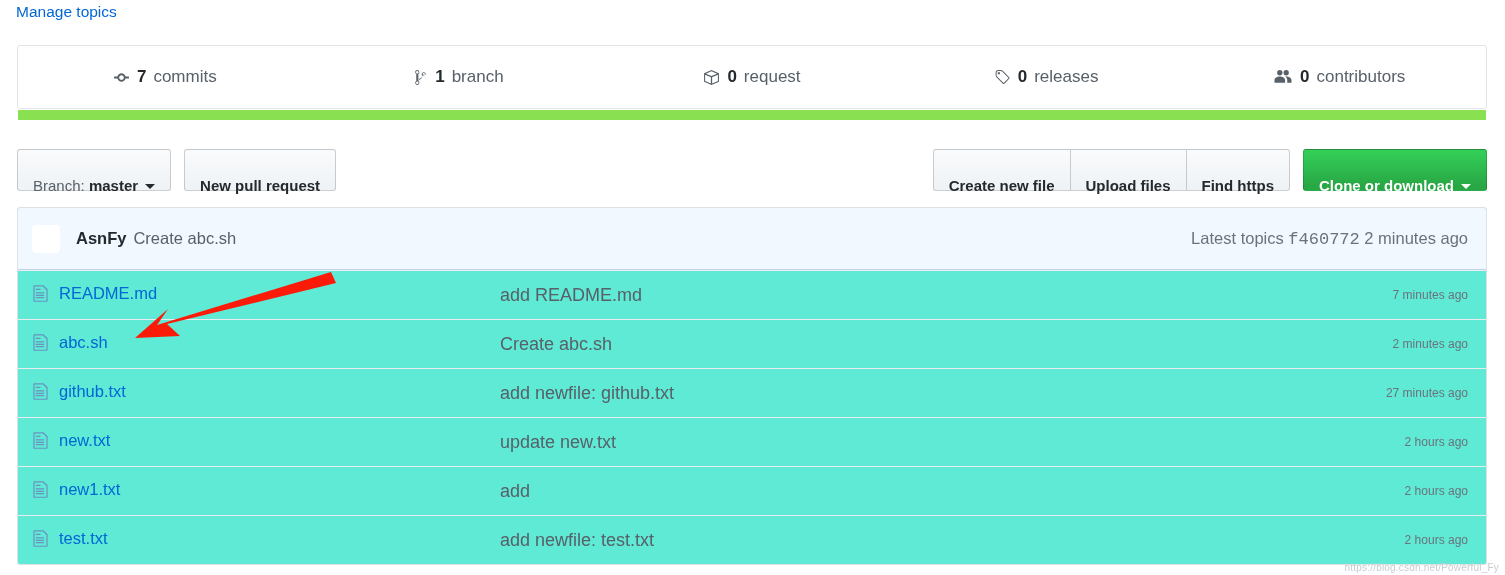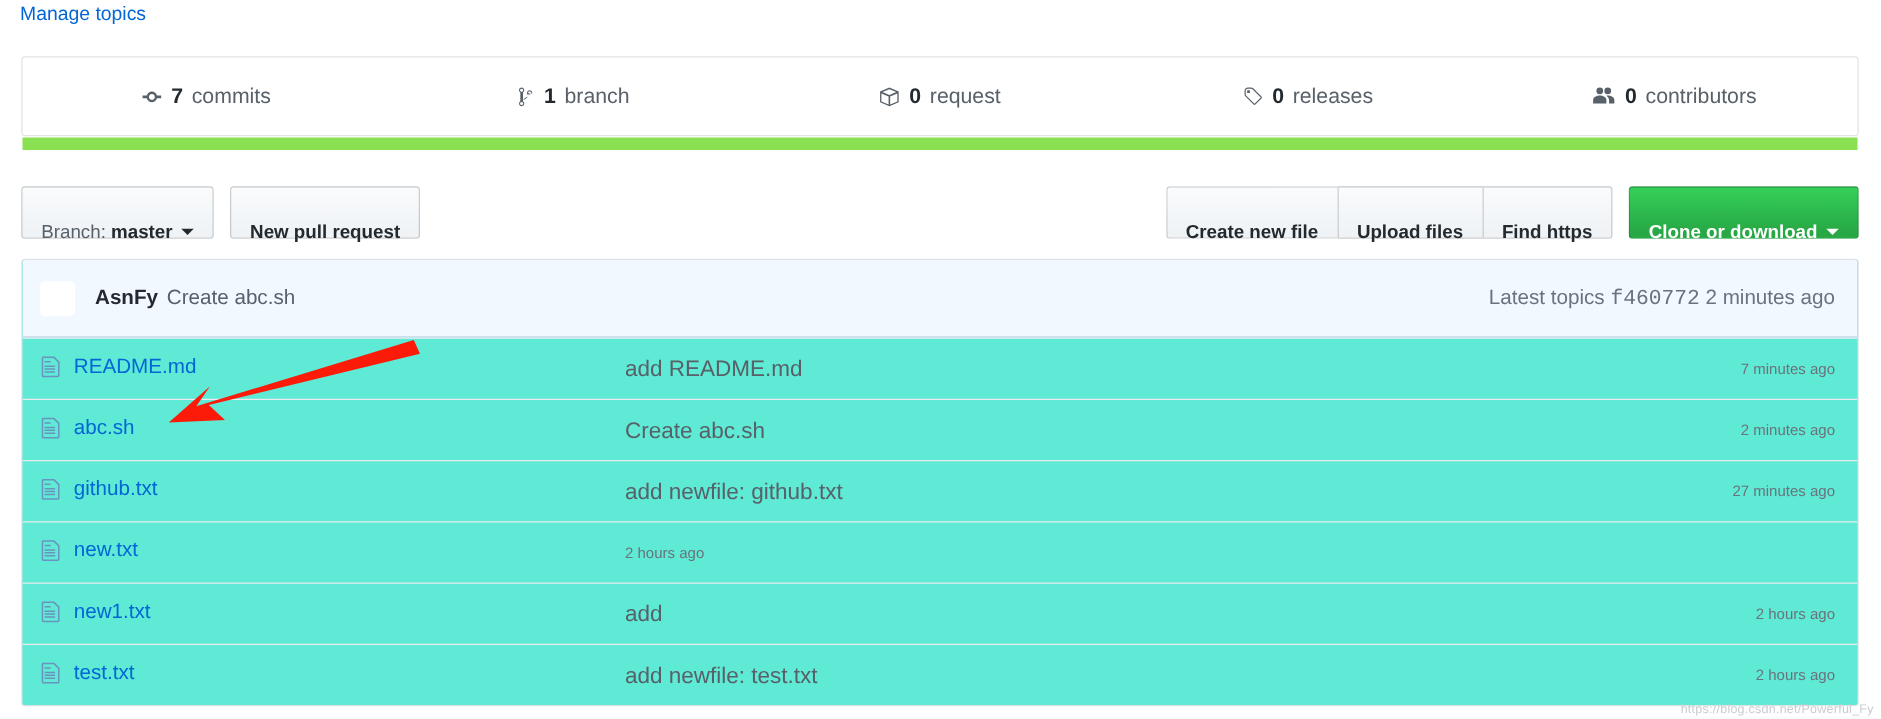--- a/index.html
+++ b/index.html
@@ -367,20 +367,21 @@
 
   <div class="file-row">
     <div class="file-name-cell">
       <span class="file-icon">
         <svg width="17" height="19" viewBox="0 0 12 16">
             <path fill="#6a93c0" d="M6 5H2V4h4v1zM2 8h7V7H2v1zm0 2h7V9H2v1zm0 2h7v-1H2v1zm10-7.5V14c0 .55-.45 1-1 1H1c-.55 0-1-.45-1-1V2c0-.55.45-1 1-1h7.5L12 4.5zM11 5L8 2H1v12h10V5z"></path>
           </svg>
       </span>
       <span class="file-name">new.txt</span>
     </div>
+    <div class="file-msg">update new.txt</div>
     <div class="file-time">2 hours ago</div>
   </div>
 
   <div class="file-row">
     <div class="file-name-cell">
       <span class="file-icon">
         <svg width="17" height="19" viewBox="0 0 12 16">
             <path fill="#6a93c0" d="M6 5H2V4h4v1zM2 8h7V7H2v1zm0 2h7V9H2v1zm0 2h7v-1H2v1zm10-7.5V14c0 .55-.45 1-1 1H1c-.55 0-1-.45-1-1V2c0-.55.45-1 1-1h7.5L12 4.5zM11 5L8 2H1v12h10V5z"></path>
           </svg>
       </span>

